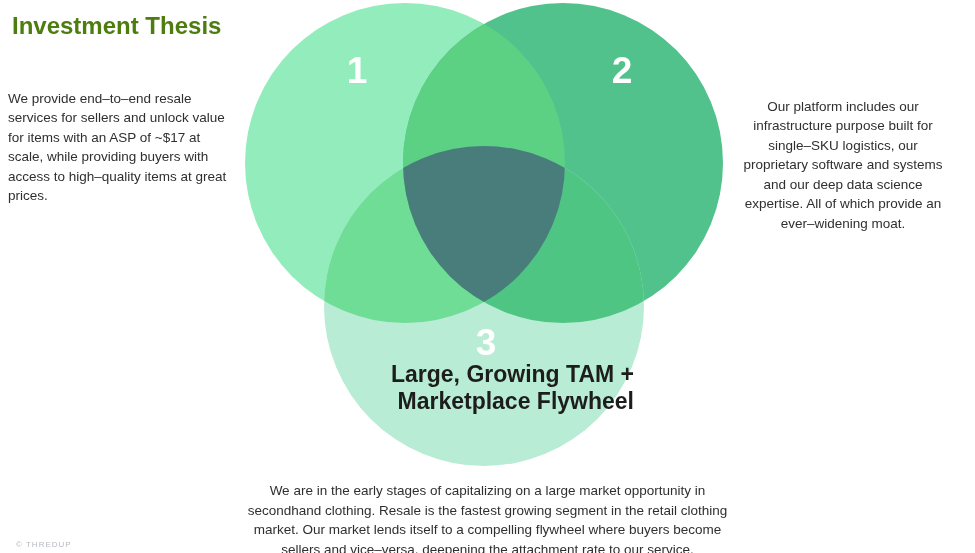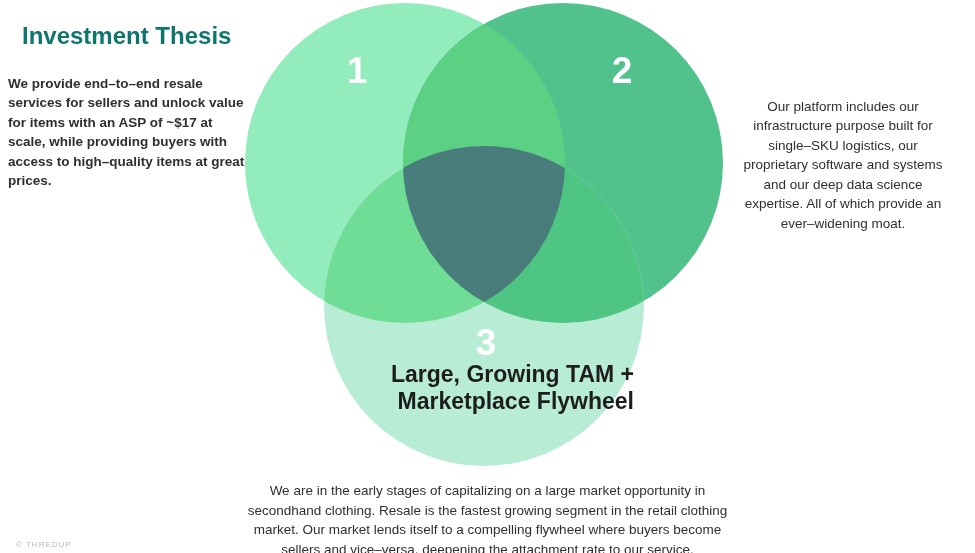--- a/index.html
+++ b/index.html
@@ -13,34 +13,34 @@
     color: #1d1d1d;
   }
   .venn-svg {
     position: absolute;
     left: 0; top: 0;
     width: 975px; height: 553px;
   }
   .slide-title {
     position: absolute;
     left: 8px; top: 8px;
-    margin: 14px;
+    margin: 4px;
     font-size: 24px;
     font-weight: 700;
-    color: #0f766e;
+    color: #4d7c0f;
     letter-spacing: 0;
   }
   .note {
     position: absolute;
     font-size: 13.5px;
     line-height: 1.44;
     color: #2f2f2f;
     white-space: pre-line;
   }
-  .note-left  { left: 8px;  top: 74px;  width: 250px; text-align: left; font-weight: bold; }
+  .note-left  { left: 8px;  top: 89px;  width: 250px; text-align: left; }
   .note-right { right: 12px; top: 97px; width: 240px; text-align: center; }
   .note-bottom {
     left: 50%; top: 481px; width: 540px;
     transform: translateX(-50%);
     text-align: center;
     line-height: 1.46;
   }
   .circle-num {
     position: absolute;
     width: 50px;

